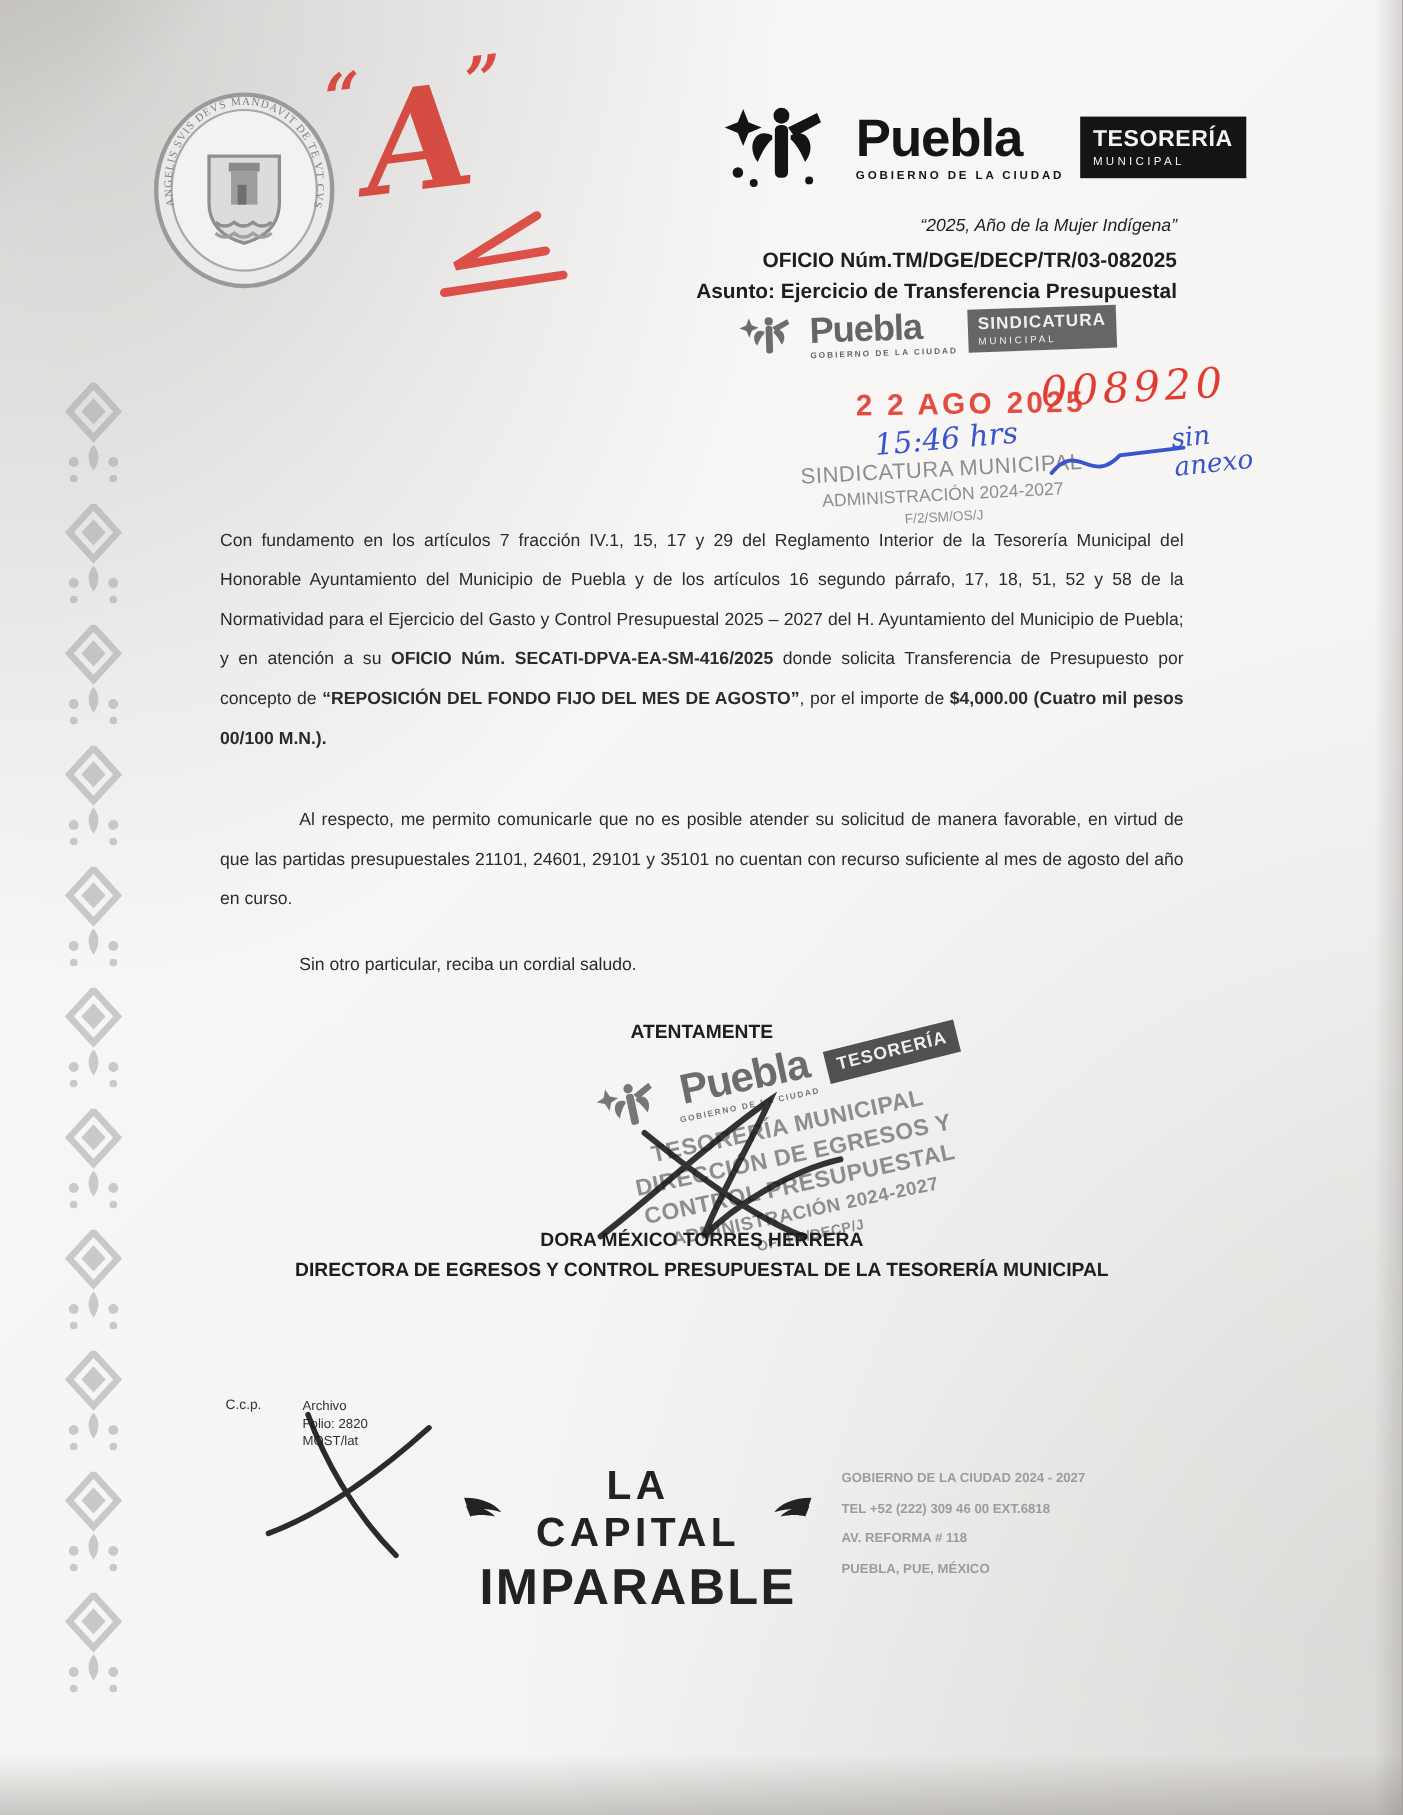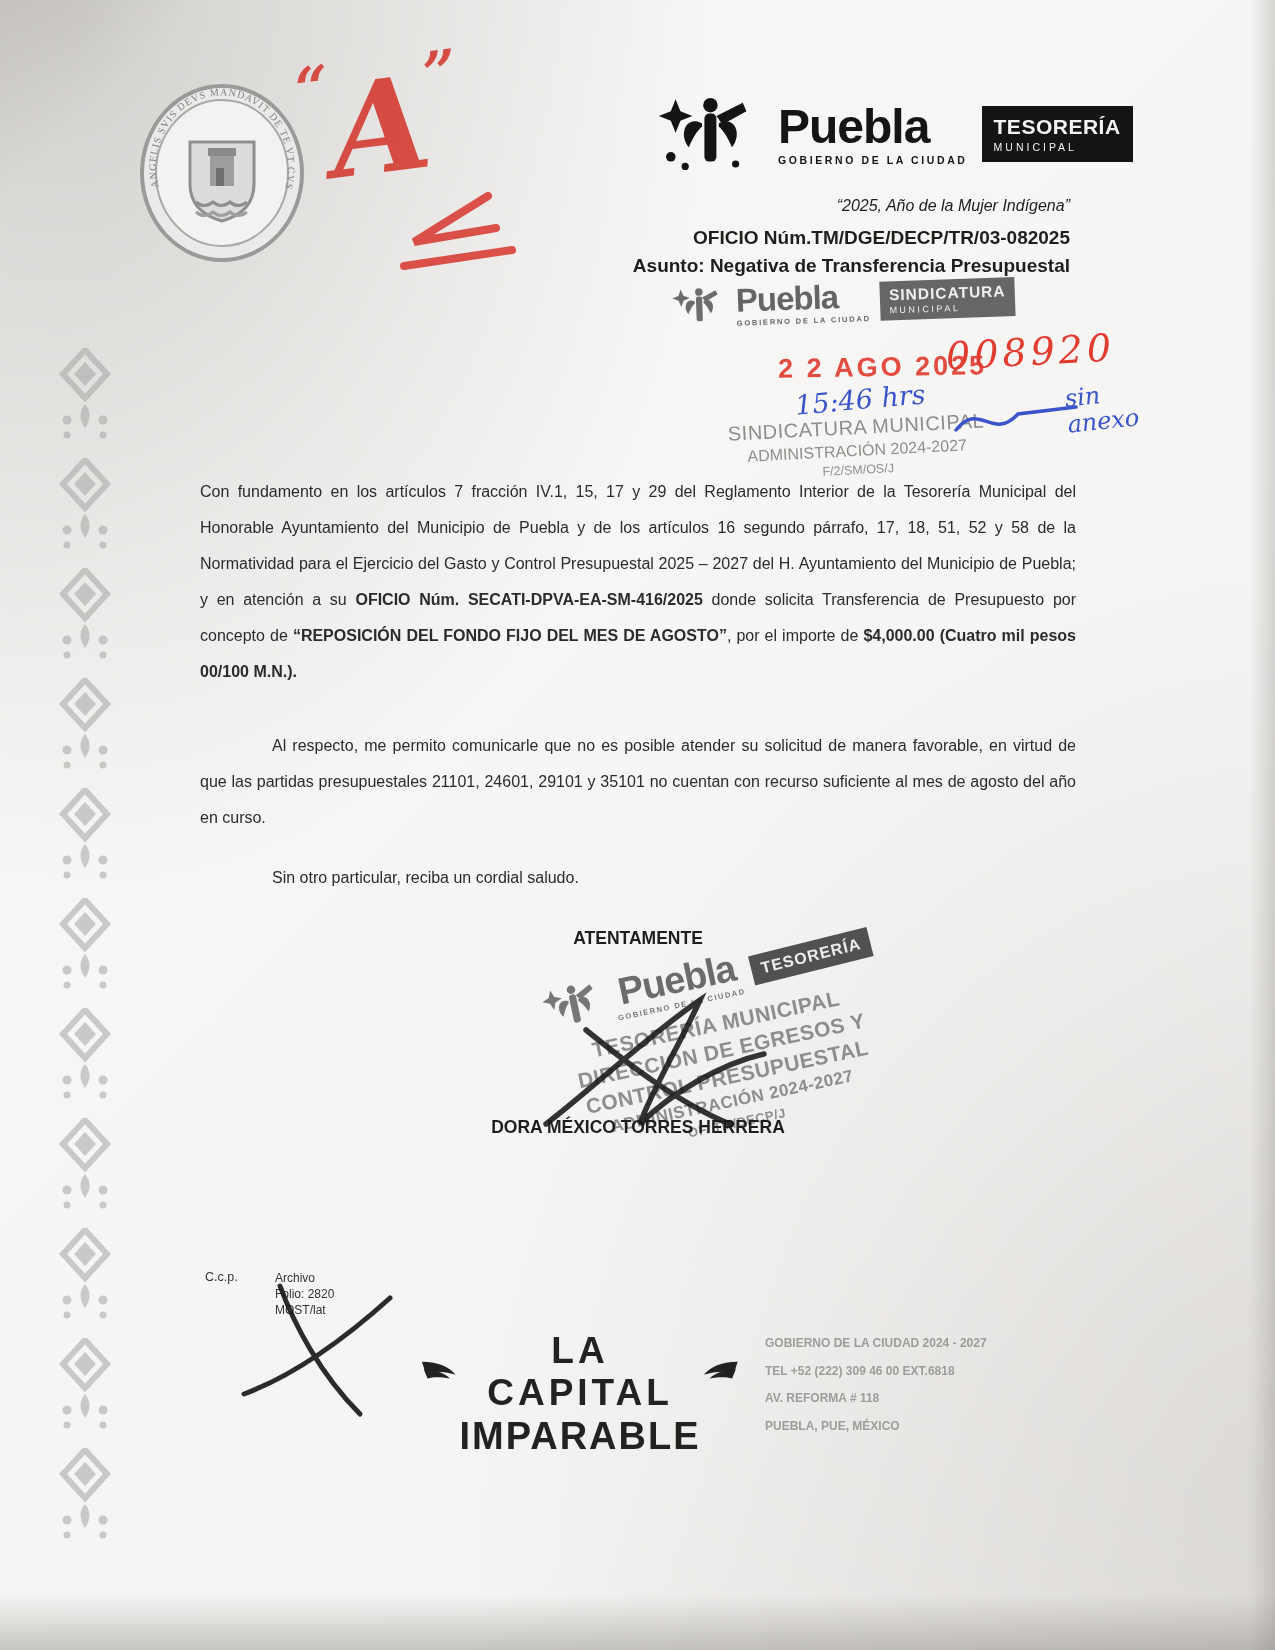--- a/index.html
+++ b/index.html
@@ -104,21 +104,21 @@
 
   
   .ccp { left:205px; top:1270px; font-size:12.5px; color:#333; z-index:2; }
   .ccp-col { left:275px; top:1270px; font-size:12px; color:#333; line-height:16px; z-index:2; }
   .ccp-mark { left:238px; top:1282px; z-index:3; }
 
   
   .capital { left:420px; top:1330px; width:320px; text-align:center; color:#222221; z-index:2; }
   .capital-row { display:flex; align-items:center; justify-content:center; gap:8px; }
   .capital-top { font-size:37px; font-weight:700; letter-spacing:4px; }
-  .capital-bottom { font-size:38px; font-weight:800; letter-spacing:2px; margin-top:1px; }
+  .capital-bottom { font-size:46px; font-weight:800; letter-spacing:2px; margin-top:1px; }
 
   
   .footer-right { left:765px; top:1330px; color:#9d9c9a; font-size:12px; font-weight:600;
     line-height:27.5px; z-index:2; }
 
   
   .shade { pointer-events:none; z-index:5; }
   .shade-bottom { left:0; bottom:0; width:100%; height:55px;
     background:linear-gradient(to bottom, rgba(0,0,0,0), rgba(128,125,122,.40)); }
   .shade-right { right:0; top:0; width:26px; height:100%;
@@ -311,21 +311,21 @@
       <div class="brand-gov">GOBIERNO DE LA CIUDAD</div>
     </div>
     <div class="brand-badge">
       <div class="badge-t">TESORERÍA</div>
       <div class="badge-m">MUNICIPAL</div>
     </div>
   </div>
 
   <div class="abs hdr-line hdr-motto">“2025, Año de la Mujer Indígena”</div>
   <div class="abs hdr-line hdr-oficio">OFICIO Núm.TM/DGE/DECP/TR/03-082025</div>
-  <div class="abs hdr-line hdr-asunto">Asunto: Negativa de Transferencia Presupuestal</div>
+  <div class="abs hdr-line hdr-asunto">Asunto: Ejercicio de Transferencia Presupuestal</div>
 
   <div class="abs sind-stamp">
     <svg width="56" height="44" viewBox="0 0 90 70" style="color:#565655">
       <g fill="currentColor">
         <path d="M18 6 l4 10 10 4 -10 4 -4 10 -4 -10 -10 -4 10 -4 z"></path>
         <rect x="42" y="18" width="10" height="40" rx="4"></rect>
         <circle cx="47" cy="11" r="6"></circle>
         <path d="M40 26 C27 19 20 35 29 46 C33 37 37 31 40 29 Z"></path>
         <path d="M54 26 C67 19 74 35 65 46 C61 37 57 31 54 29 Z"></path>
         <path d="M52 20 L74 9 L77 16 L57 27 Z"></path>
@@ -395,20 +395,21 @@
 
   <svg class="abs sig-main" width="260" height="180" viewBox="0 0 260 180">
     <g fill="none" stroke="#191919" stroke-width="5.5" stroke-linecap="round" opacity=".88">
       <path d="M18 152 C60 120 122 62 172 28 C152 72 122 122 112 152 C142 122 192 92 236 82"></path>
       <path d="M58 58 C100 92 152 132 202 152"></path>
     </g>
   </svg>
 
   <div class="abs signer">
     <div>DORA MÉXICO TORRES HERRERA</div>
+    <div>DIRECTORA DE EGRESOS Y CONTROL PRESUPUESTAL DE LA TESORERÍA MUNICIPAL</div>
   </div>
 
   <div class="abs ccp">C.c.p.</div>
   <div class="abs ccp-col">
     <div>Archivo</div>
     <div>Folio: 2820</div>
     <div>MOST/lat</div>
   </div>
   <svg class="abs ccp-mark" width="190" height="140" viewBox="0 0 190 140">
     <g fill="none" stroke="#161616" stroke-width="5" stroke-linecap="round" opacity=".9">

